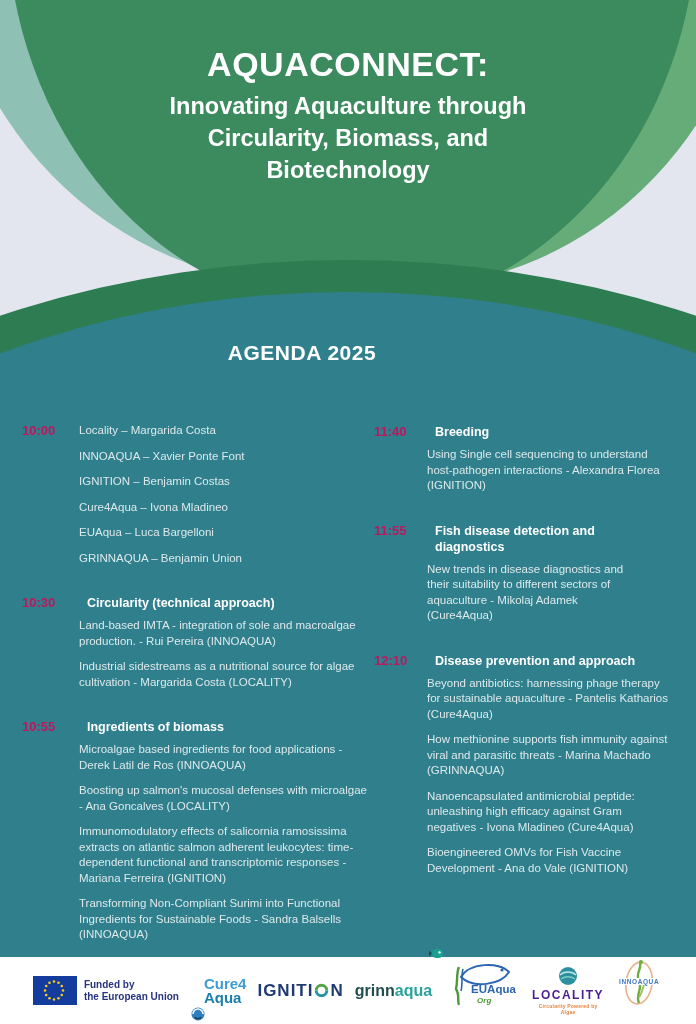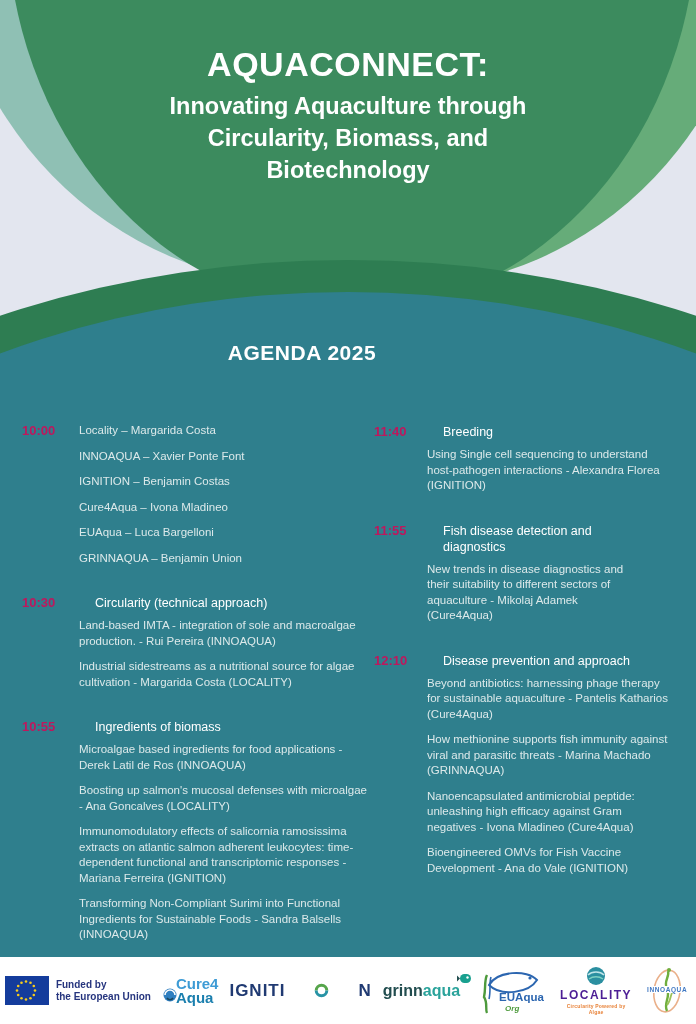--- a/index.html
+++ b/index.html
@@ -32,47 +32,47 @@
   
   .col{position:absolute;z-index:3;color:#dce9ea;}
   .col-left{left:22px;top:423px;width:346px;}
   .col-right{left:374px;top:424px;width:322px;}
   .session{display:flex;margin-bottom:29px;}
   .session .time{flex:0 0 48px;font-size:13px;font-weight:700;color:#be185d;line-height:15.5px;}
   .col-right .session .time{flex:0 0 44px;}
   .session .content{margin-left:9px;width:290px;}
   .col-right .session .content{width:242px;}
   .session h3{
-    margin:0 0 7px 16px;font-size:12.5px;font-weight:400;color:#ffffff;line-height:16px;
+    margin:0 0 7px 8px;font-size:12.5px;font-weight:700;color:#ffffff;line-height:16px;
   }
   .session .item{margin:0 0 10px 0;font-size:11.5px;line-height:15.5px;}
   .session .item:last-child{margin-bottom:0;}
   .heading-narrow{max-width:172px;}
   .item-narrow{max-width:218px;}
 
   
   .footer{
     position:absolute;z-index:4;left:0;bottom:0;width:696px;height:67px;background:#ffffff;
-    display:flex;align-items:center;justify-content:center;gap:11px;box-sizing:border-box;padding:0 10px;
+    display:flex;justify-content:center;gap:11px;box-sizing:border-box;padding:0 10px;
   }
   .logo{display:flex;align-items:center;flex:0 0 auto;}
 
   
   .logo-eu .flag{width:44px;height:29px;background:#143c9c;position:relative;flex:0 0 auto;}
   .logo-eu .eu-text{margin-left:7px;font-size:10px;font-weight:700;color:#26357e;line-height:12px;}
 
   
   .logo-cure{position:relative;padding-left:14px;}
   .cure-swirl{position:absolute;left:0;bottom:2px;}
   .cure-lines{font-weight:800;line-height:14px;font-size:15px;letter-spacing:0;}
   .cure-l1{color:#3d9bd5;}
   .cure-l2{color:#1b7fae;}
 
   
-  .logo-ignition{color:#203a72;font-size:17px;font-weight:600;letter-spacing:1px;display:flex;align-items:center;gap:28px;}
+  .logo-ignition{color:#203a72;font-size:17px;font-weight:600;letter-spacing:1px;display:flex;align-items:center;}
   .ignition-o{margin:0 1px;display:inline-block;}
 
   
   .logo-grinn{position:relative;font-size:16px;font-weight:800;padding-right:4px;}
   .grinn-1{color:#224d4f;}
   .grinn-2{color:#2aa39b;}
   .grinn-fish{position:absolute;right:-8px;top:-9px;}
 
   
   .logo-euaqua{position:relative;width:74px;height:52px;}

